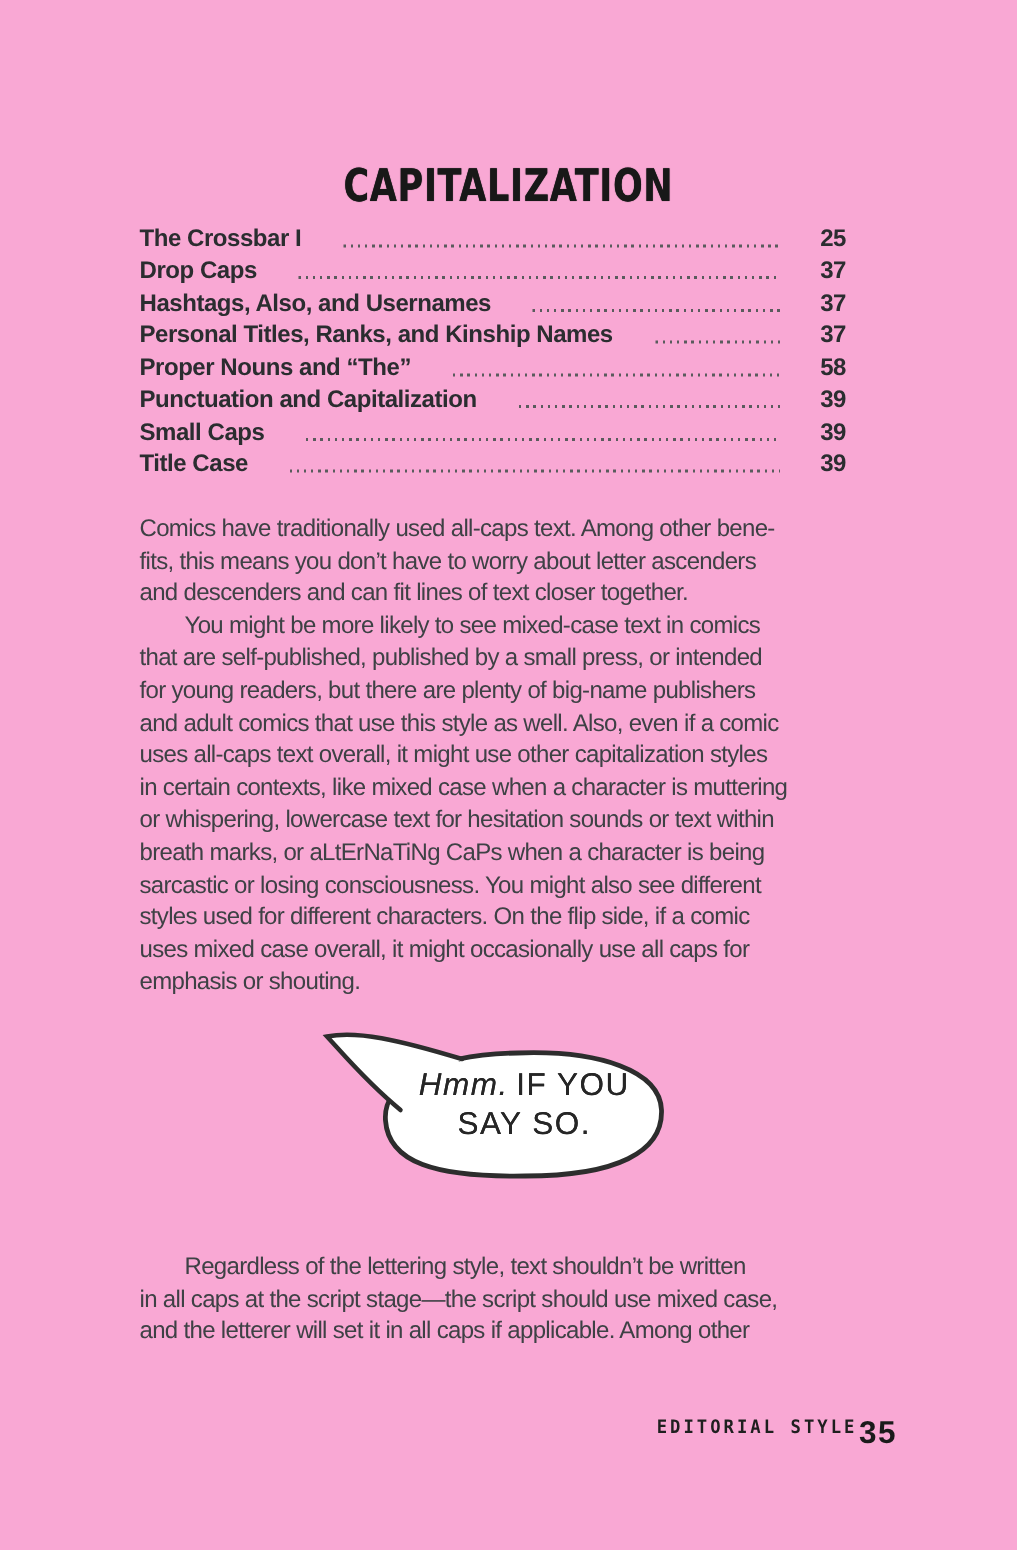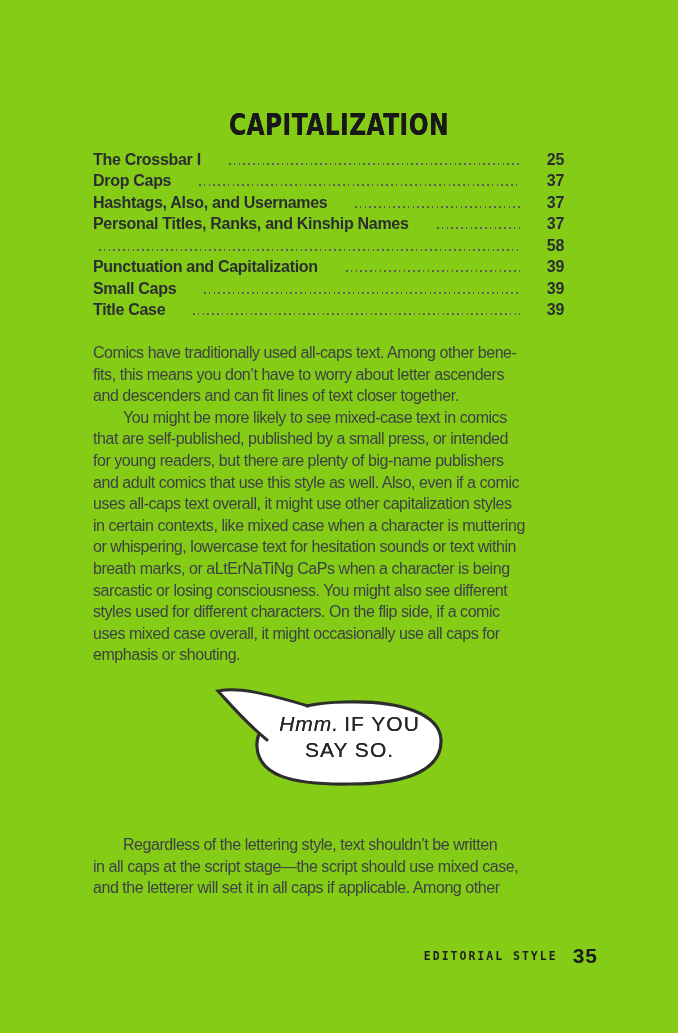--- a/index.html
+++ b/index.html
@@ -4,21 +4,21 @@
 <style>
   html,body { margin:0; padding:0; }
   body {
     width:678px; height:1033px;
     background:#ffffff;
     font-family:"Liberation Sans", sans-serif;
     position:relative;
     overflow:hidden;
     color:#3e4145;
   }
-  .page { position:absolute; inset:0; background:#84cc16; }
+  .page { position:absolute; inset:0; background:#f9a8d4; }
 
   
   .chapter-title {
     position:absolute; top:88px; left:0; right:0;
     text-align:center;
     font-family:"DejaVu Sans", sans-serif;
     font-weight:bold; font-size:30px;
     color:#181818;
     line-height:34px;
   }
@@ -72,21 +72,21 @@
     font-size:21px; line-height:26px;
     letter-spacing:1px;
     color:#262626;
     text-shadow:0 0 0.4px #262626;
   }
   .bubble-text .hmm { font-style:italic; margin-right:5px;margin-top:46px; }
 
   
   .footer {
     position:absolute; right:80px; top:944px;
-    display:flex; align-items:center; gap:15px;
+    display:flex; align-items:flex-start; gap:1px;
   }
   .footer-title {
     font-family:"DejaVu Sans Mono", monospace;
     font-weight:bold; font-size:11.5px;
     letter-spacing:2px;
     color:#1f1f1f;
     transform:scaleY(1.08);
   }
   .footer-page {
     font-family:Liberation Sans, sans-serif;
@@ -118,20 +118,21 @@
       <span class="toc-label">Hashtags, Also, and Usernames</span>
       <span class="toc-leader"></span>
       <span class="toc-page">37</span>
     </div>
       <div class="toc-row">
       <span class="toc-label">Personal Titles, Ranks, and Kinship Names</span>
       <span class="toc-leader"></span>
       <span class="toc-page">37</span>
     </div>
       <div class="toc-row">
+      <span class="toc-label">Proper Nouns and “The”</span>
       <span class="toc-leader"></span>
       <span class="toc-page">58</span>
     </div>
       <div class="toc-row">
       <span class="toc-label">Punctuation and Capitalization</span>
       <span class="toc-leader"></span>
       <span class="toc-page">39</span>
     </div>
       <div class="toc-row">
       <span class="toc-label">Small Caps</span>

